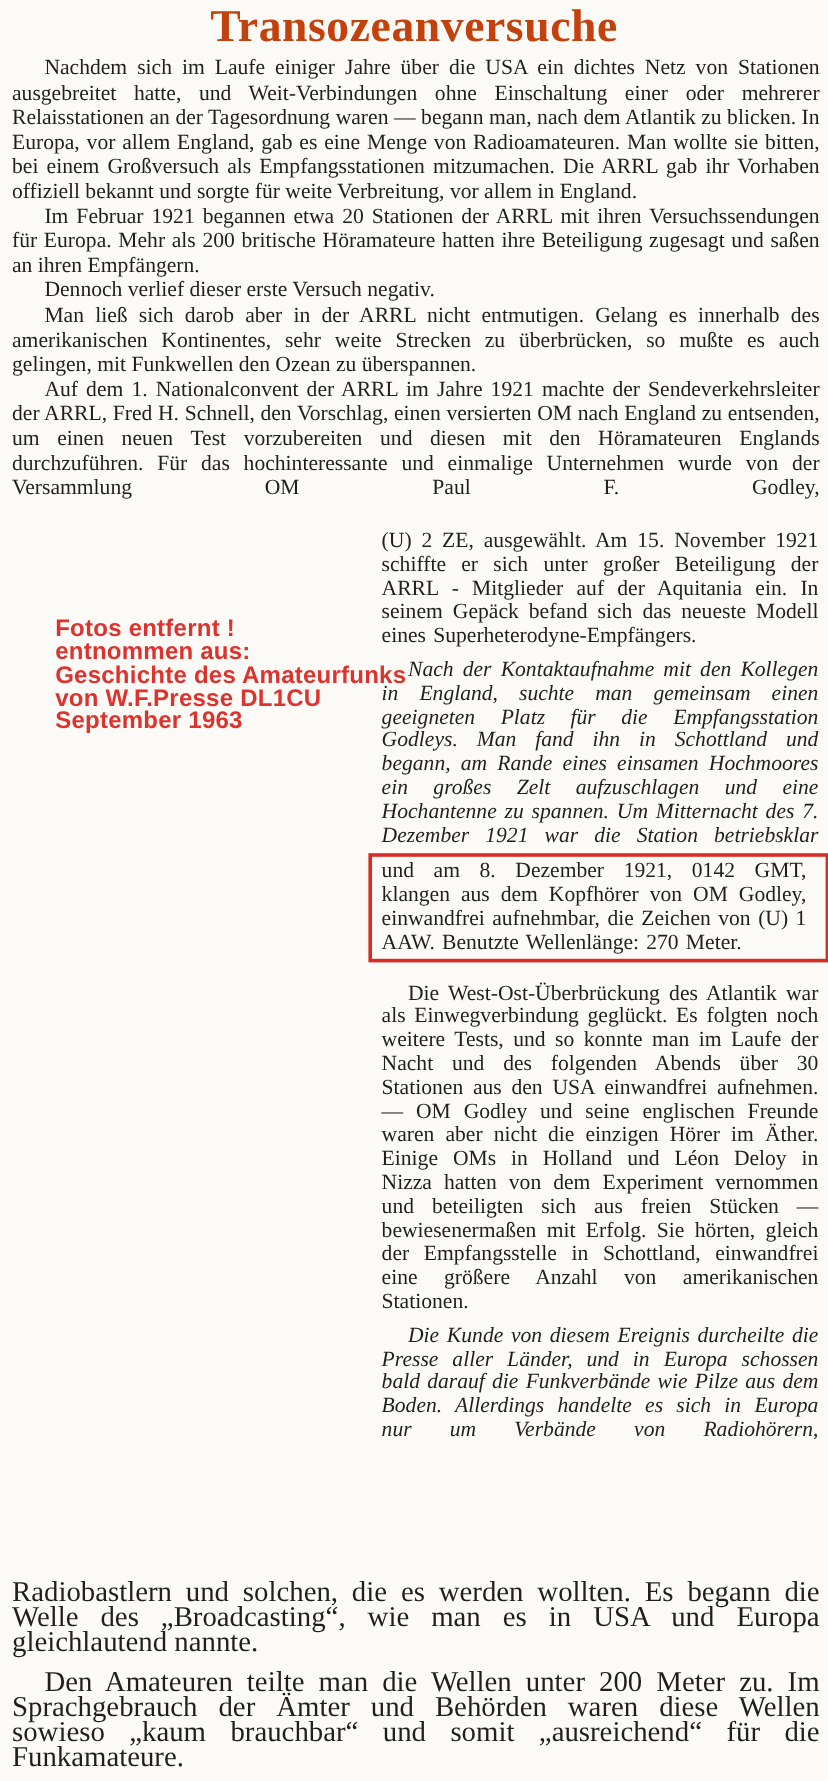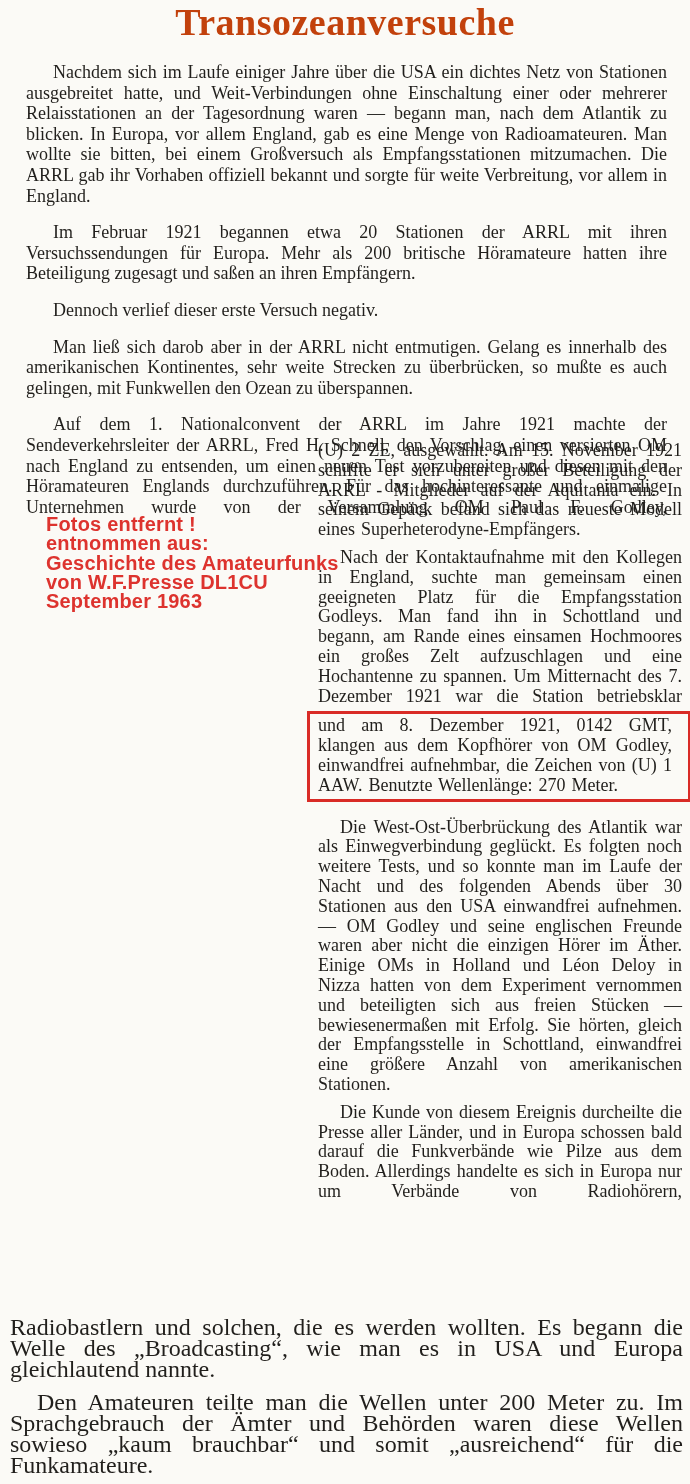--- a/index.html
+++ b/index.html
@@ -18,39 +18,39 @@
     margin:0;text-align:center;
     font-size:38px;font-weight:bold;letter-spacing:.5px;
     color:#c2410c;
   }
   
   .intro{
     position:absolute;top:46px;left:10px;width:673px;
     font-size:18px;line-height:20.6px;
     text-align:justify;
   }
-  .intro p{margin:16px;text-indent:27px;}
+  .intro p{margin:0;text-indent:27px;}
   .intro p.cont{text-align-last:justify;}
   
   .photo-note{
     position:absolute;left:46px;top:515px;
     font-family:"Liberation Sans", sans-serif;
     font-weight:bold;font-size:20px;line-height:19.3px;
     letter-spacing:.2px;
   }
   
   .column{
     position:absolute;left:318px;top:441px;width:364px;
     font-size:18px;line-height:19.8px;
     text-align:justify;word-spacing:1.5px;
   }
   .column p{margin:0;}
   .column p.indent{text-indent:22px;}
   .column p + p, .column .hbox + p{margin-top:8px;}
-  .column p.cont{text-align-last:justify;}
+  .column p.cont{text-align-last:justify;font-style:italic;}
   .hbox{
     border:3px solid #d92b26;
     margin:5px -9px 16px -11px;
     padding:2px 16px 3px 8px;
   }
   .hbox p{margin:0;text-align:justify;}
   
   .bottom{
     position:absolute;left:10px;top:1317px;width:673px;
     font-size:24px;line-height:21px;

